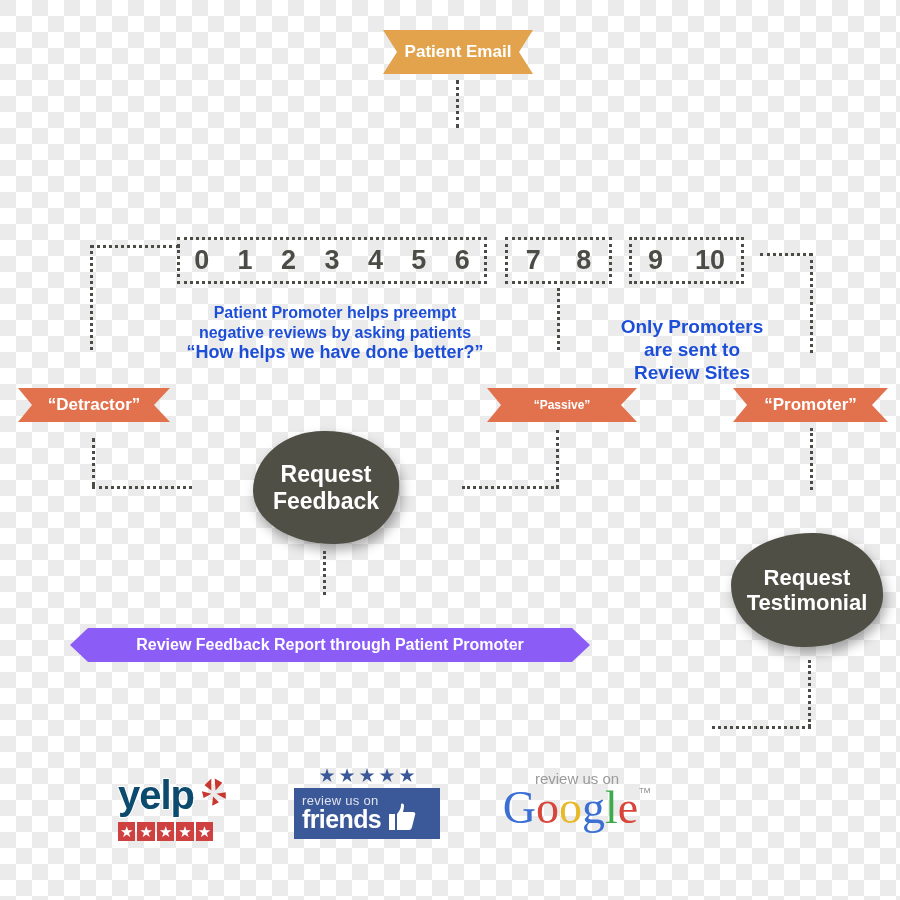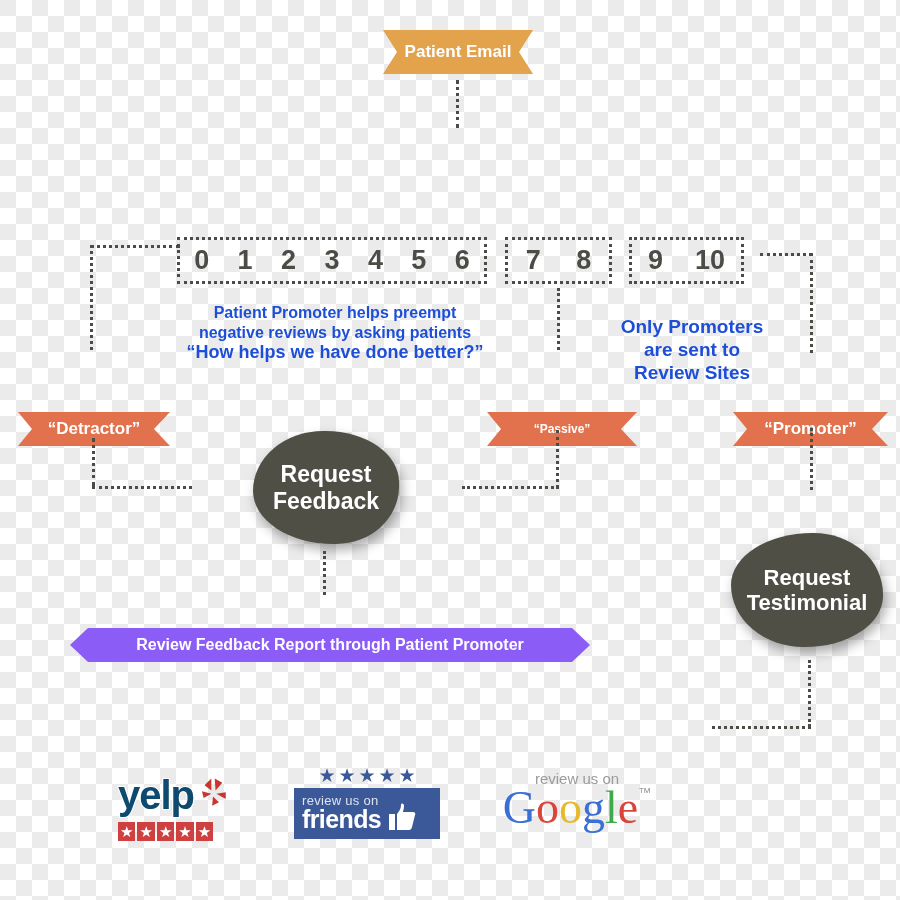--- a/index.html
+++ b/index.html
@@ -27,21 +27,20 @@
 
   
   .tip-both{
     clip-path:polygon(0% 50%, 18px 0%, calc(100% - 18px) 0%, 100% 50%,
                       calc(100% - 18px) 100%, 18px 100%);
   }
   
   .tip-notch-left{
     clip-path:polygon(0% 0%, 100% 0%, calc(100% - 16px) 50%, 100% 100%,
                       0% 100%, 14px 50%);
-    margin-top:24px;
   }
   
   .tip-flag{
     clip-path:polygon(0% 0%, 100% 0%, calc(100% - 14px) 50%, 100% 100%,
                       0% 100%, 14px 50%);
   }
 
   
   .numbox{
     position:absolute;

